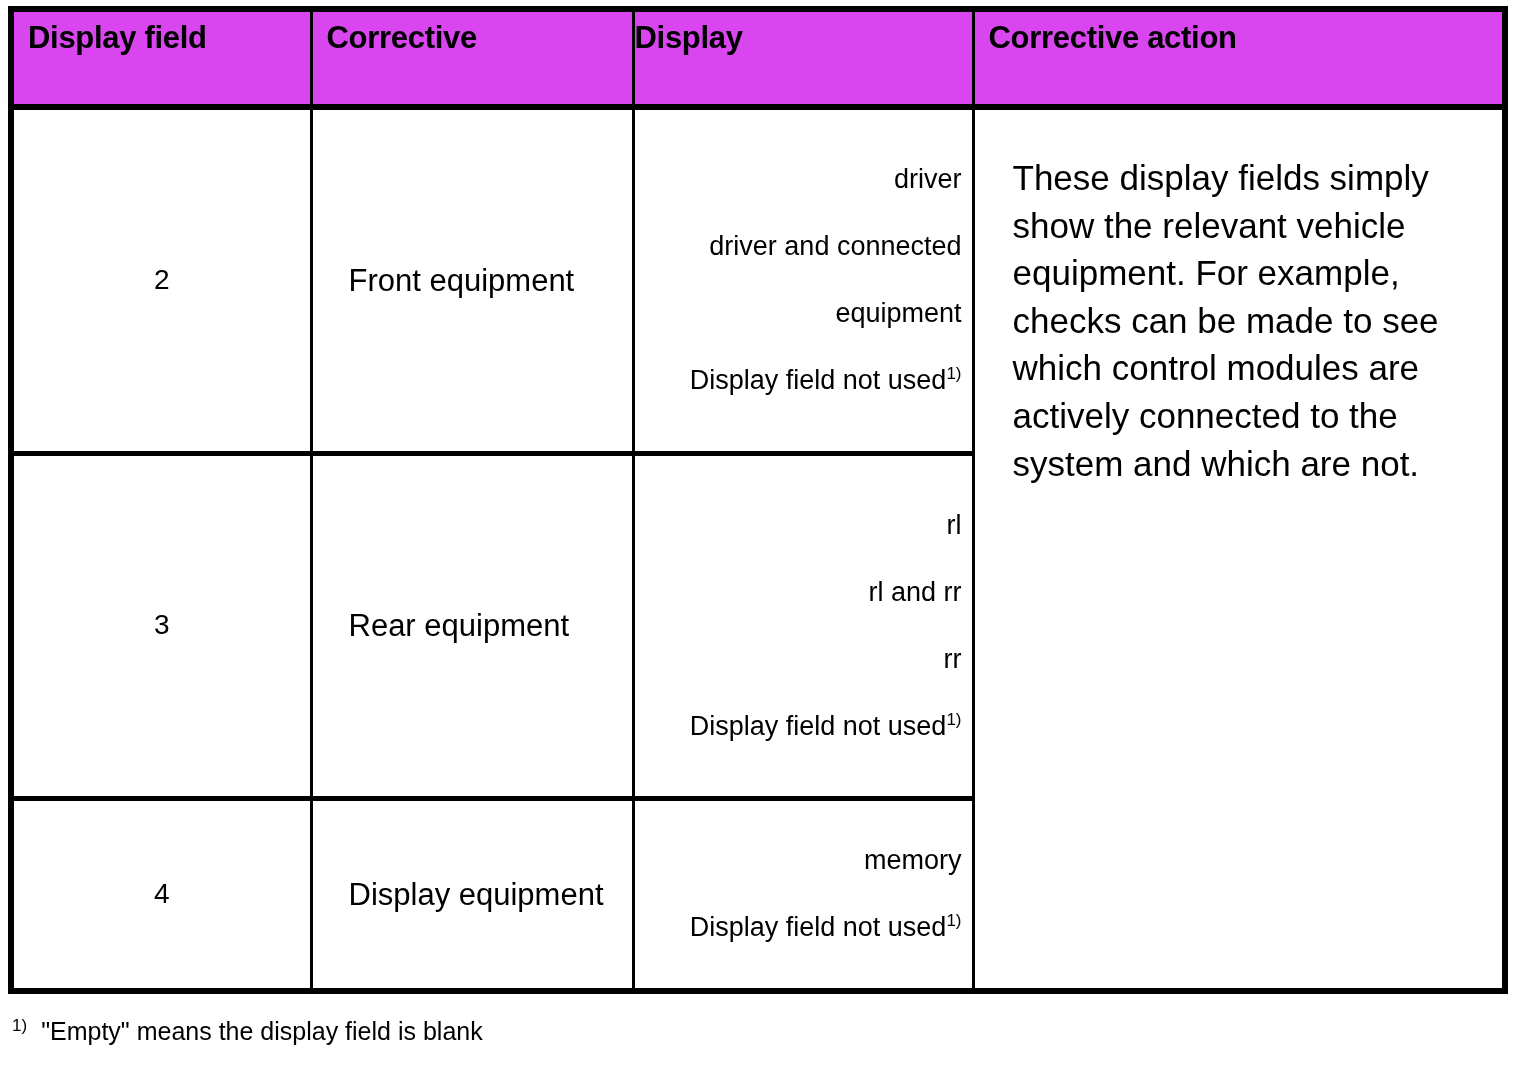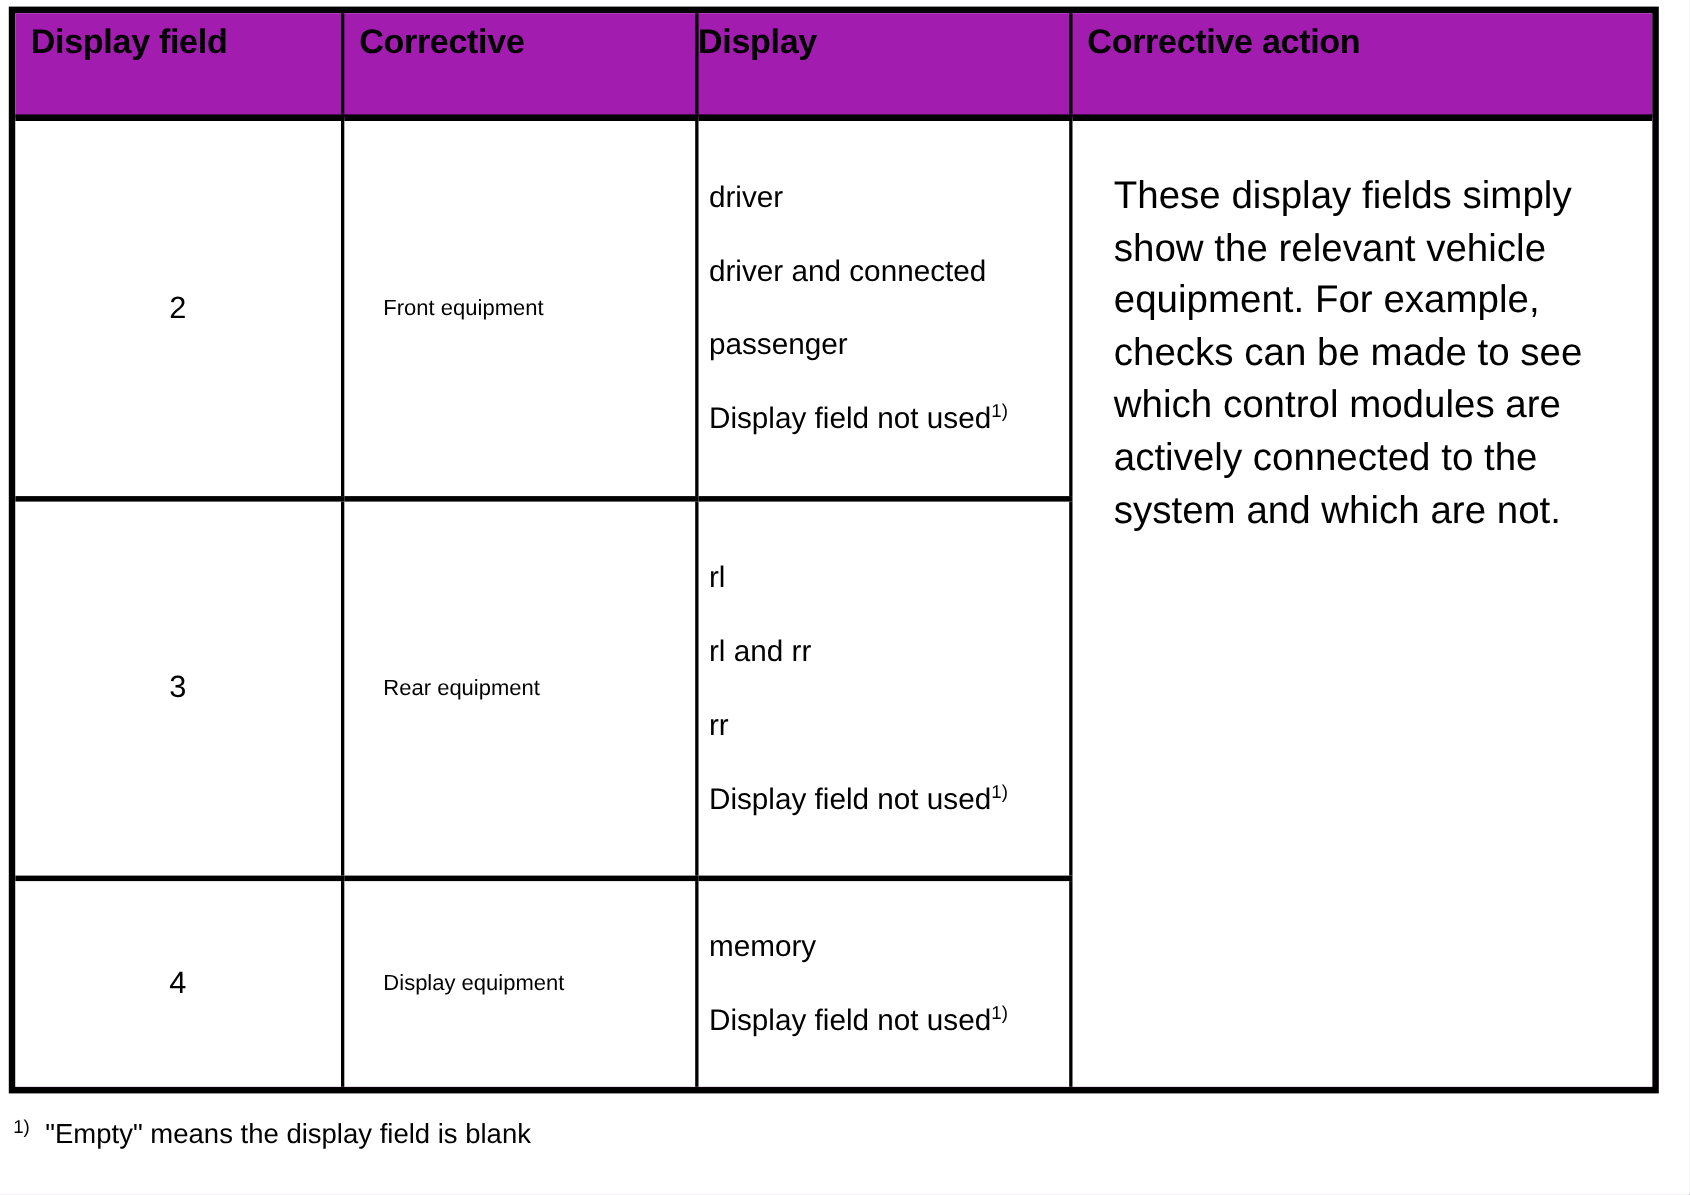--- a/index.html
+++ b/index.html
@@ -33,21 +33,21 @@
     border-right: 6px solid #000;
     border-top: 6px solid #000;
     border-bottom: 6px solid #000;
     box-sizing: border-box;
   }
 
   table.fieldtable {
     width: 100%;
     border-collapse: collapse;
     table-layout: fixed;
-    background: #a21caf;
+    background: #d946ef;
   }
 
   table.fieldtable col.c1 { width: 297px; }
   table.fieldtable col.c2 { width: 322px; }
   table.fieldtable col.c3 { width: 340px; }
   table.fieldtable col.c4 { width: 529px; }
 
   
   thead th {
     border-bottom: 6px solid #000;
@@ -87,26 +87,26 @@
     text-align: center;
   }
 
   .num {
     font-size: 28px;
     line-height: 1;
   }
 
   .desc {
     padding-left: 36px;
-    font-size: 20px;
+    font-size: 31px;
     line-height: 1.2;
   }
 
   .display-list {
-    text-align: left;
+    text-align: right;
     padding: 26px 10px 26px 10px;
     line-height: 1;
   }
   .display-list .dl-item {
     font-size: 27px;
     margin: 0 0 40px 0;
     white-space: nowrap;
   }
   .display-list .dl-item:last-child { margin-bottom: 0; }
 
@@ -179,21 +179,21 @@
           <td class="fieldnum">
             <span class="num">2</span>
           </td>
           <td>
             <div class="desc">Front equipment</div>
           </td>
           <td>
             <div class="display-list">
               <div class="dl-item"><span>driver</span><sup class="fn"></sup></div>
               <div class="dl-item"><span>driver and connected</span><sup class="fn"></sup></div>
-              <div class="dl-item"><span>passenger</span><sup class="fn"></sup></div>
+              <div class="dl-item"><span>equipment</span><sup class="fn"></sup></div>
               <div class="dl-item"><span>Display field not used</span><sup class="fn">1)</sup></div>
             </div>
           </td>
           <td class="corrective" rowspan="3">
             <div class="corrective-text">These display fields simply show the relevant vehicle equipment. For example, checks can be made to see which control modules are actively connected to the system and which are not.</div>
           </td>
         </tr>
 
         <tr class="row-3">
           <td class="fieldnum">

